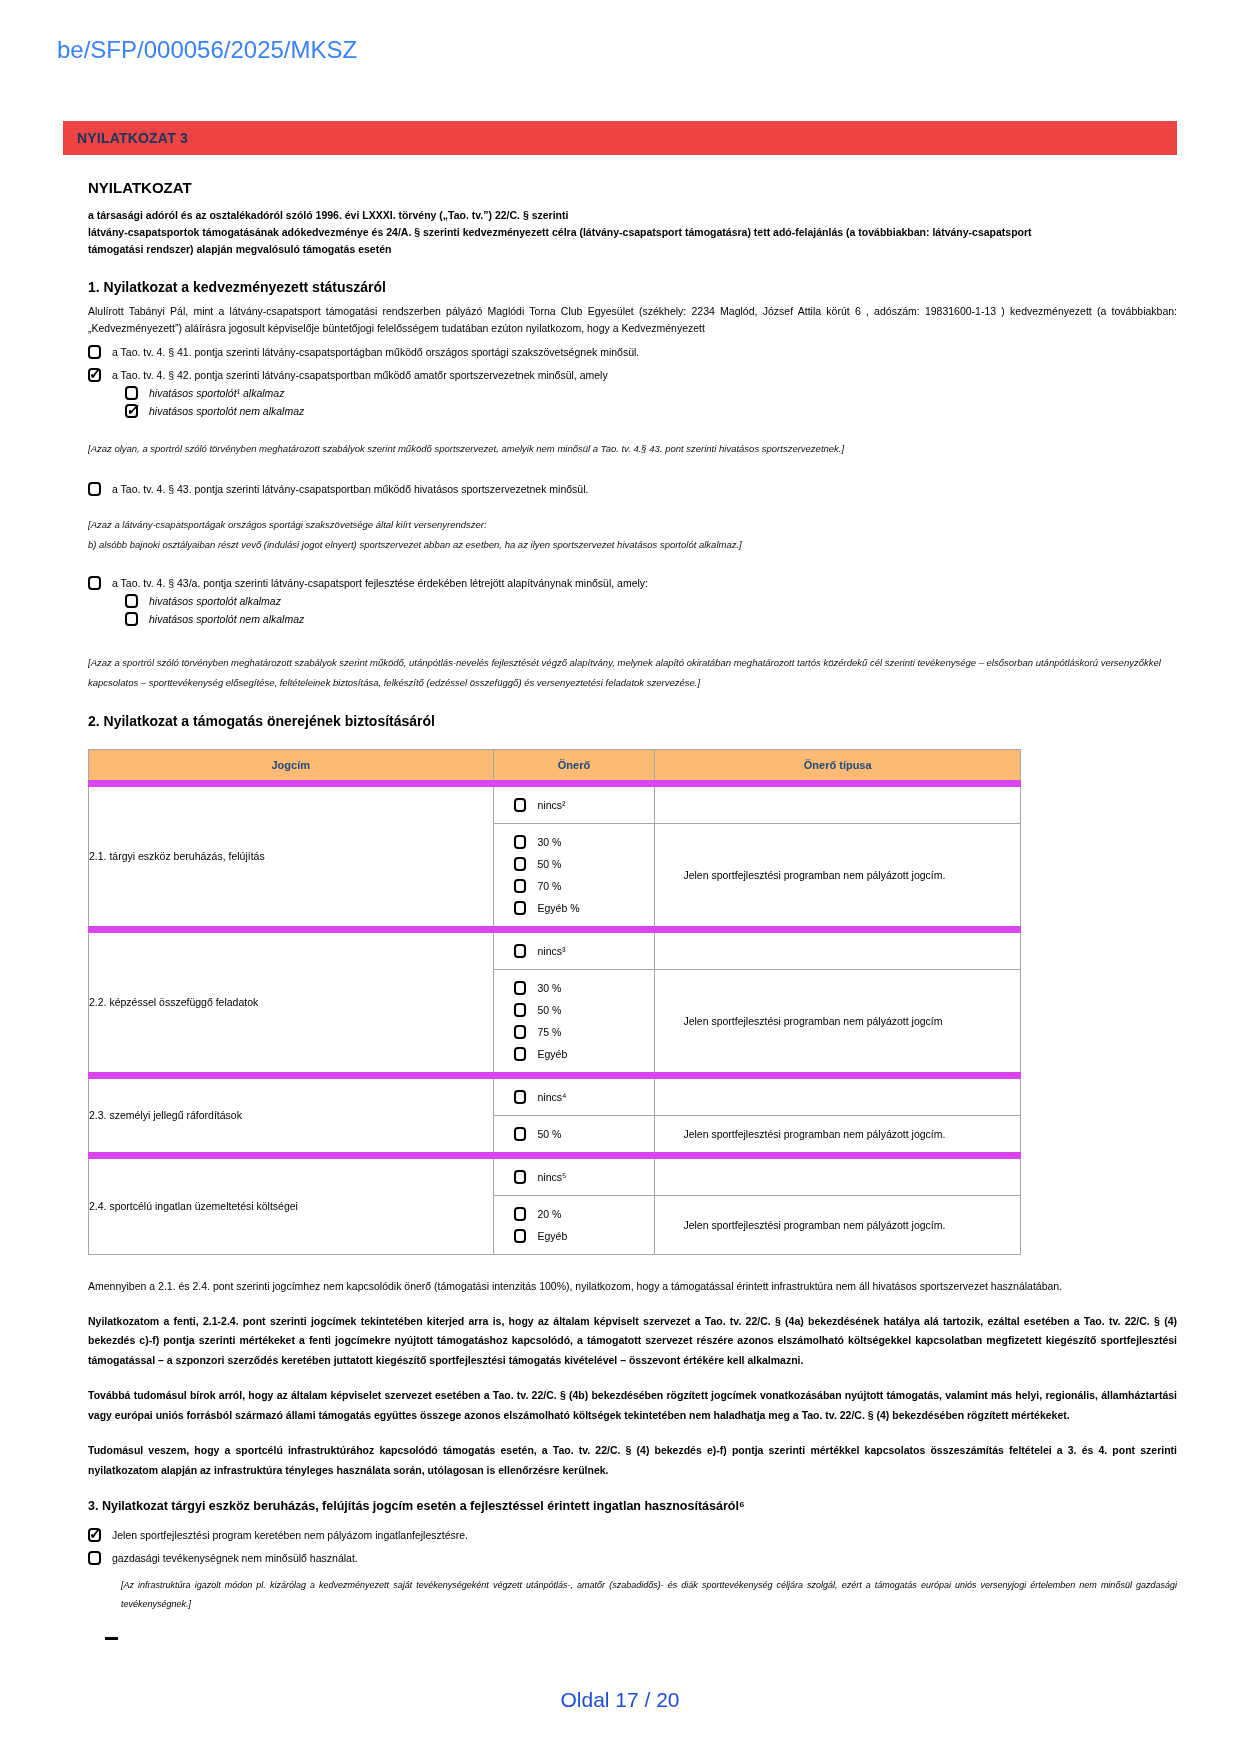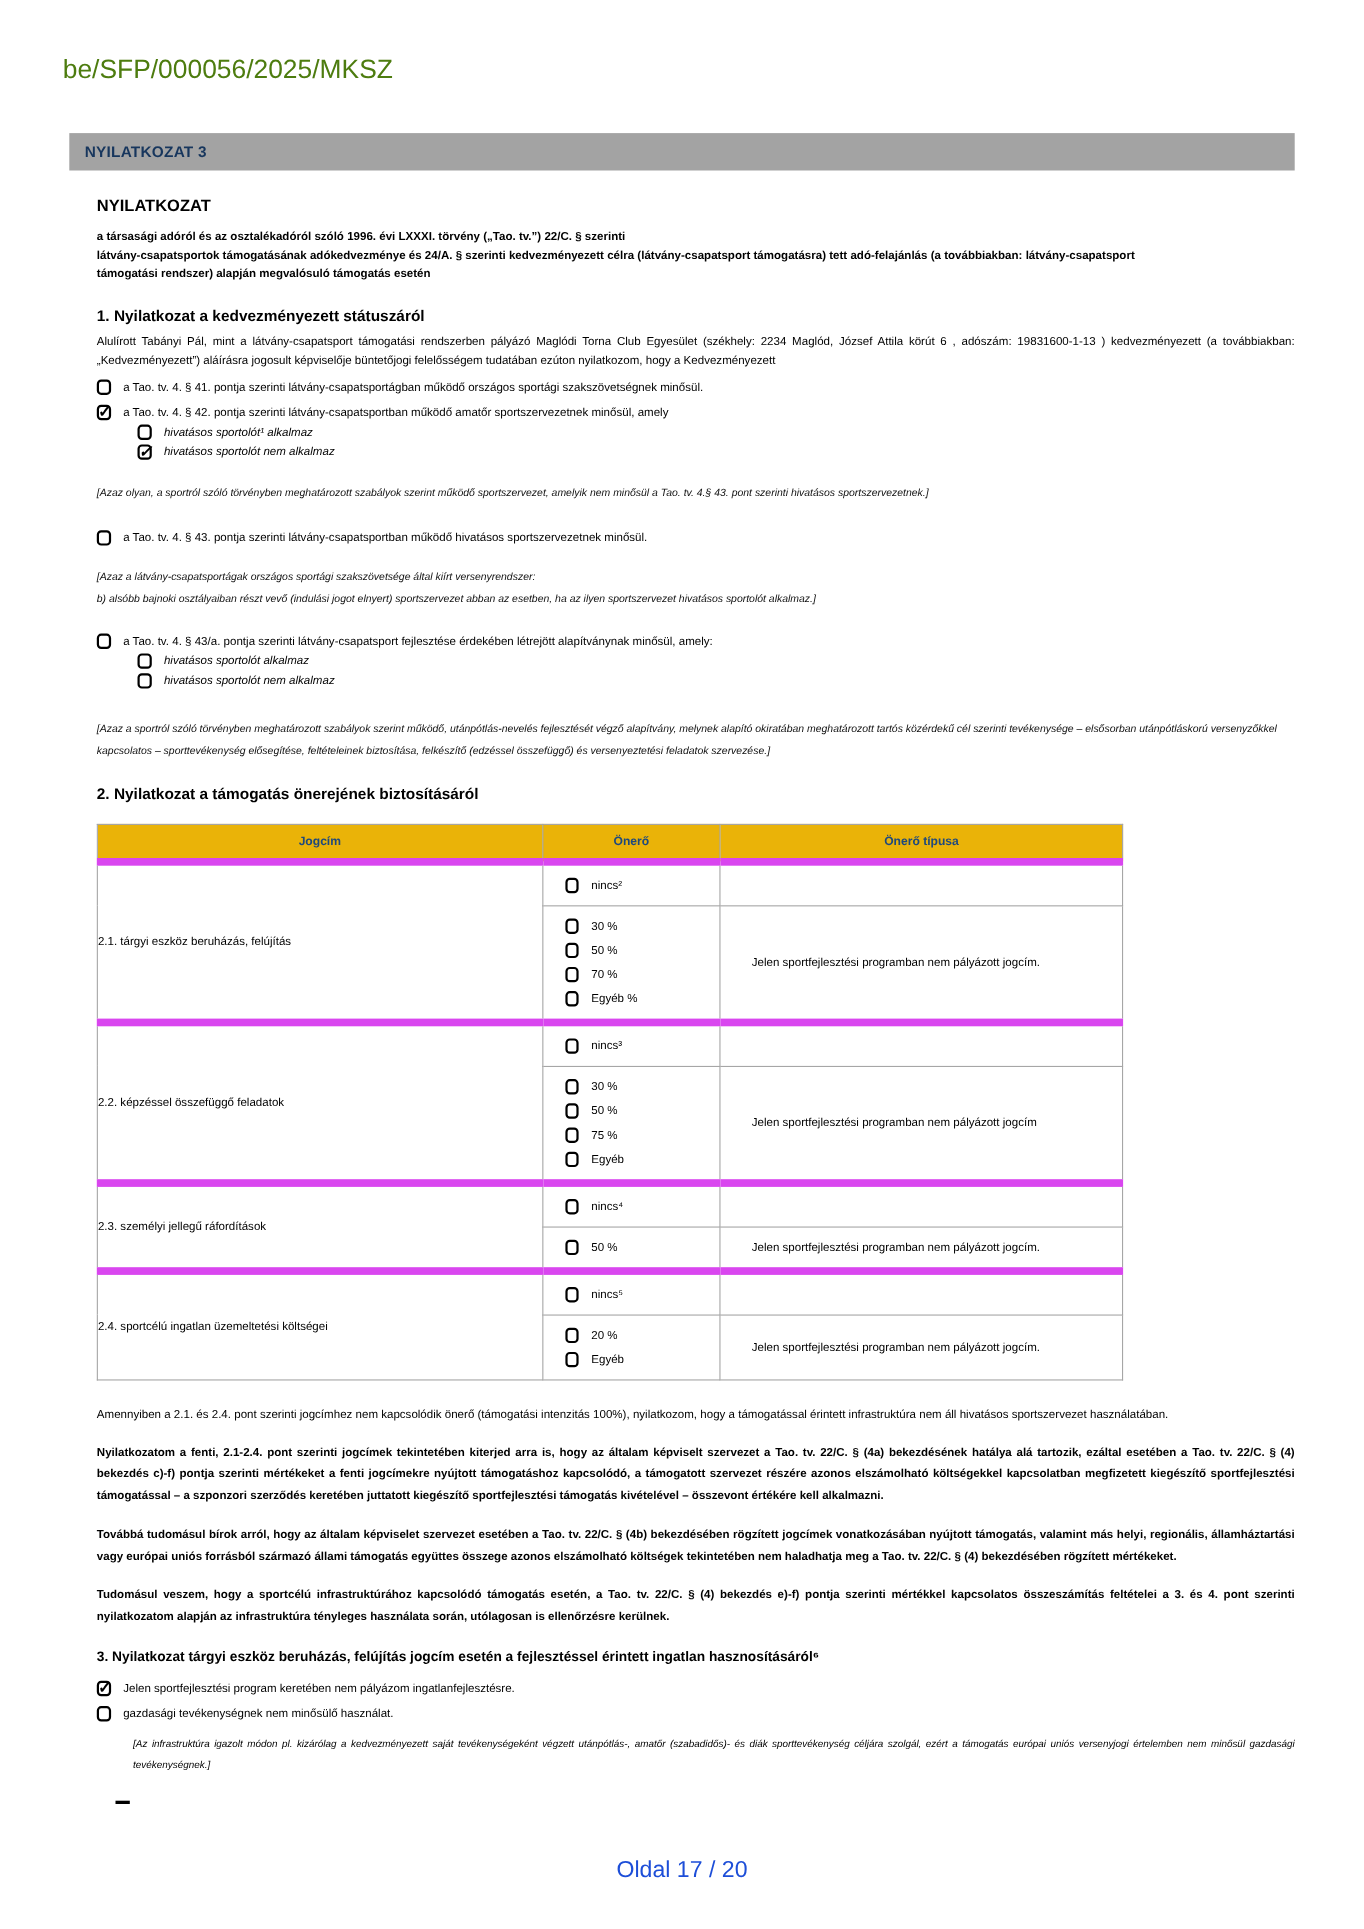--- a/index.html
+++ b/index.html
@@ -1,24 +1,24 @@
 <!DOCTYPE html>
 <html><head>
 <meta charset="utf-8">
 <style>
   * { box-sizing: border-box; }
   html,body { margin:0; padding:0; background:#ffffff; }
   .page {
     position:relative; width:1240px; height:1754px; background:#ffffff;
     font-family:"Liberation Sans", sans-serif; color:#000; overflow:hidden;
   }
-  .doc-number { position:absolute; left:57px; top:50px; font-size:24px; color:#4d7c0f; }
+  .doc-number { position:absolute; left:57px; top:36px; font-size:24px; color:#3b82f6; }
   .banner {
     position:absolute; left:63px; top:121px; width:1114px; height:34px;
-    background:#a3a3a3; display:flex; align-items:center;
+    background:#ef4444; display:flex; align-items:center;
   }
   .banner-title { color:#17365d; font-weight:bold; font-size:14px; padding-left:14px; letter-spacing:.2px; }
   .content { position:absolute; left:88px; top:179px; width:1089px; }
 
   .decl-title { font-size:15px; font-weight:bold; margin:0 0 11px 0; }
   .subtitle-line { font-size:10.5px; font-weight:bold; line-height:1.6; }
 
   .sect-heading { font-size:14px; font-weight:bold; margin:22px 0 0 0; }
   .intro { font-size:10.5px; line-height:1.55; margin:8px 0 0 0; text-align:justify; }
 
@@ -33,21 +33,21 @@
     content:"\2713"; position:absolute; top:-5px; left:-1px;
     font-size:15px; font-weight:bold; color:#000;
   }
   .cb-label { font-size:10.5px; }
 
   .note { font-size:9.5px; font-style:italic; color:#111; margin-top:19px; line-height:2.1; }
   .note div { white-space:nowrap; }
 
   .onero-table { border-collapse:collapse; width:933px; margin-top:20px; }
   .onero-table th {
-    background:#eab308; color:#1f497d; font-weight:bold; font-size:11px;
+    background:#fdba74; color:#1f497d; font-weight:bold; font-size:11px;
     border:1px solid #a6a6a6; height:34px; text-align:center;
   }
   .onero-table td { border:1px solid #a6a6a6; vertical-align:middle; font-size:10.5px; }
   .onero-table tr.group-start td { border-top:7px solid #d946ef; }
   td.jogcim { width:405px; padding-left:0; }
   td.onero-cell { width:162px; padding:7px 4px 7px 20px; }
   td.tipusa { width:366px; padding-left:28px; }
   .onero-table .cbrow { display:flex; align-items:center; height:22px; }
   .onero-table .cb { width:12px; height:14px; border-width:2.4px; margin-right:12px; }
   .nincs-cell { height:32px; }

